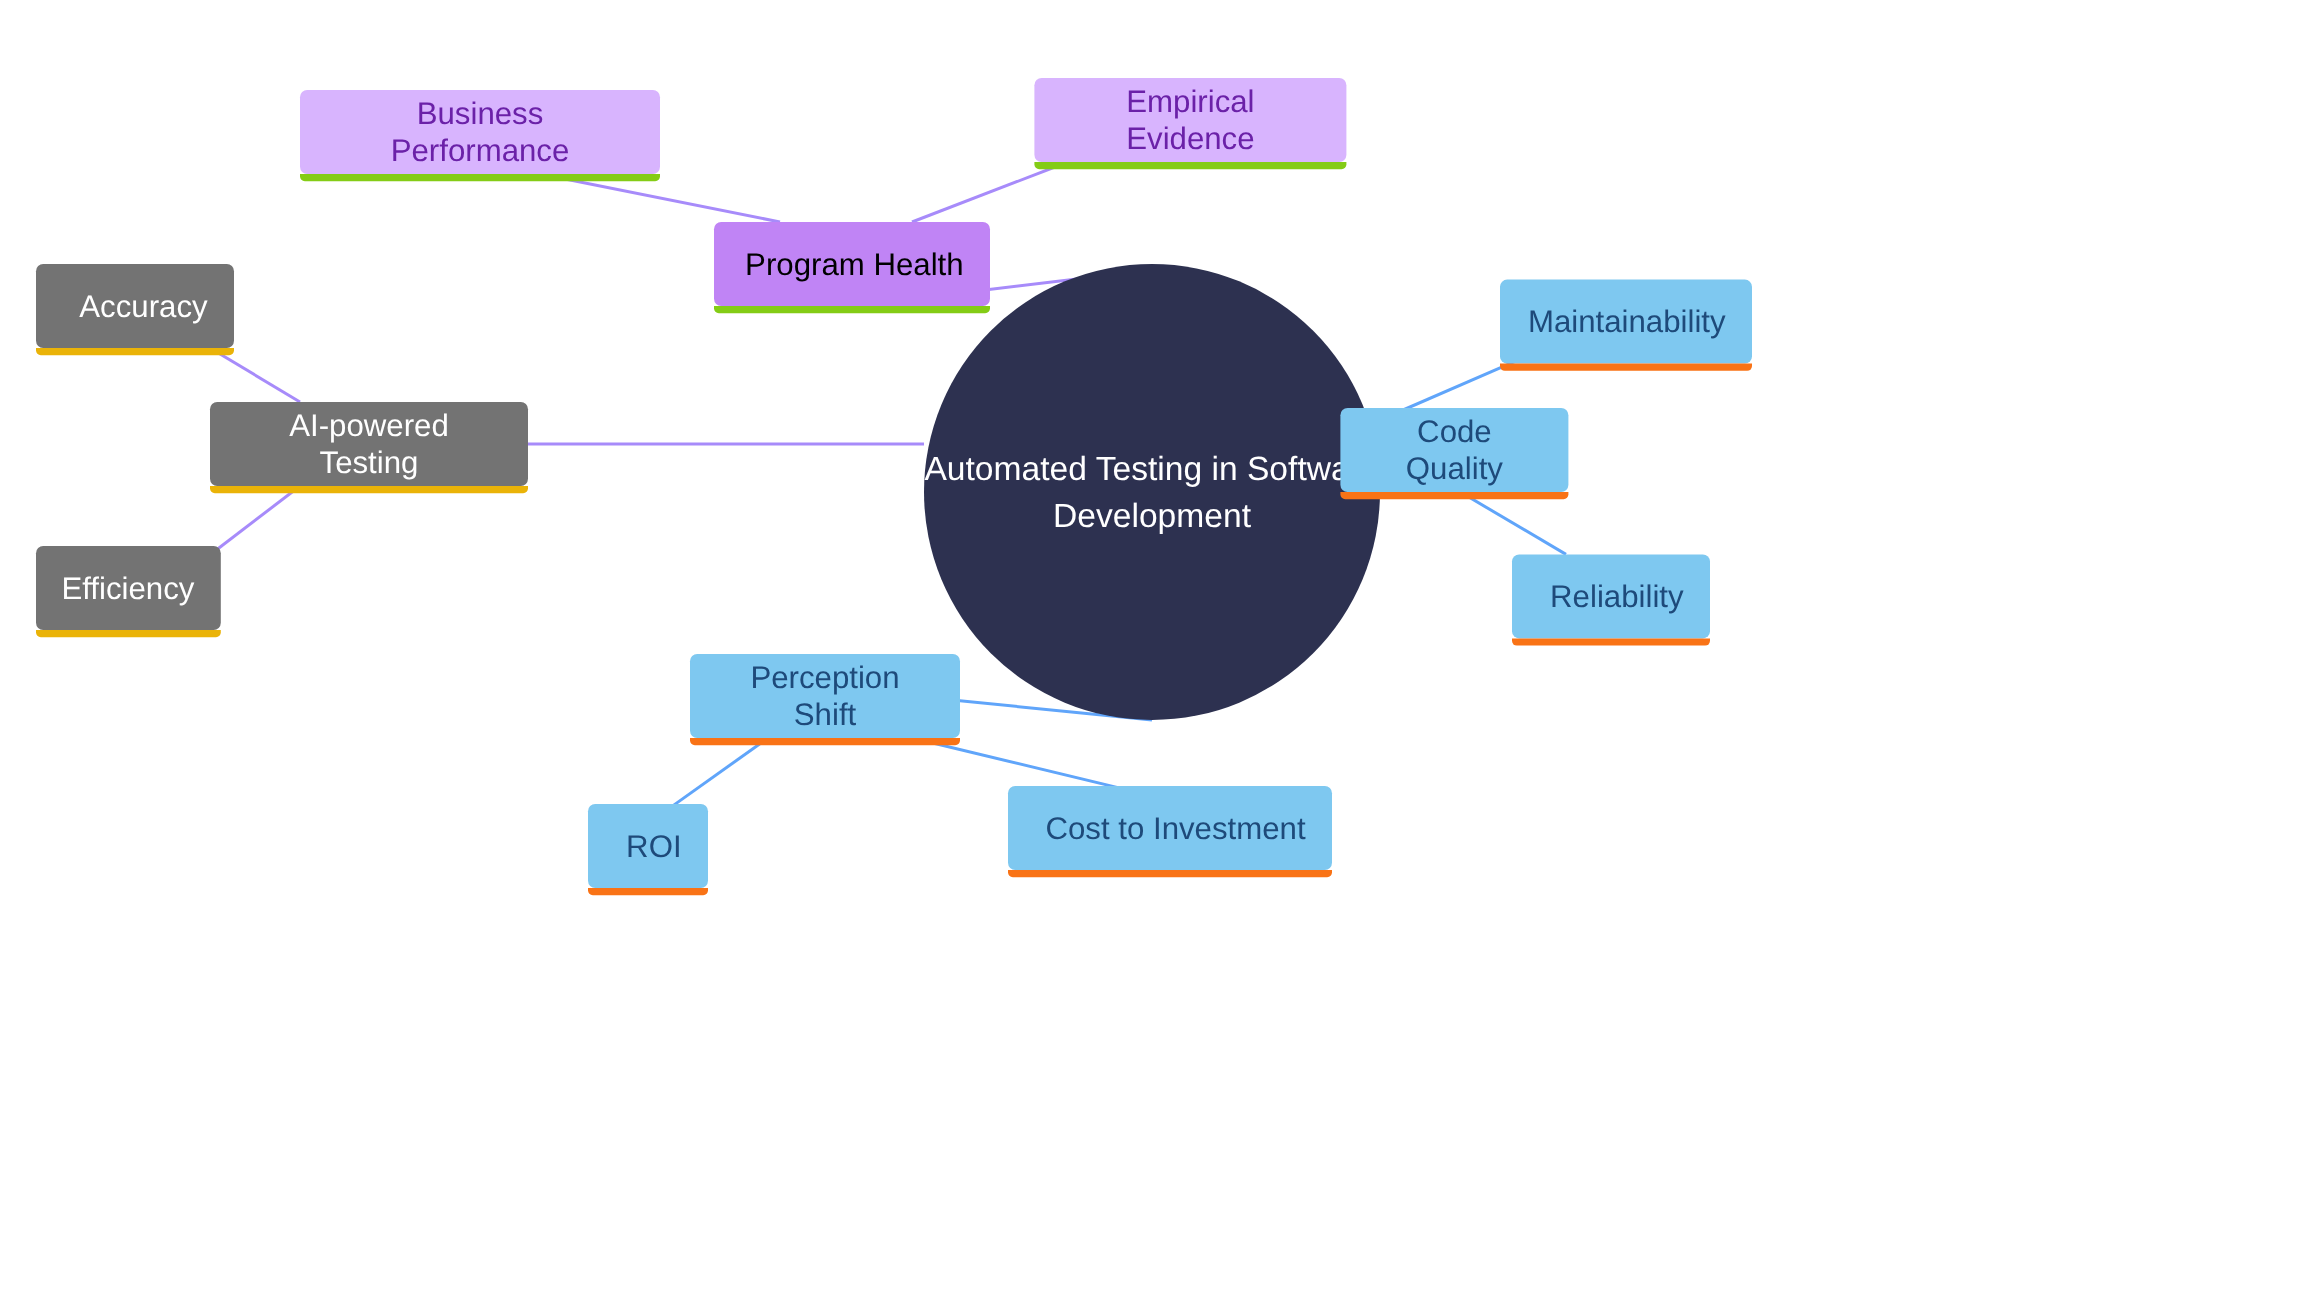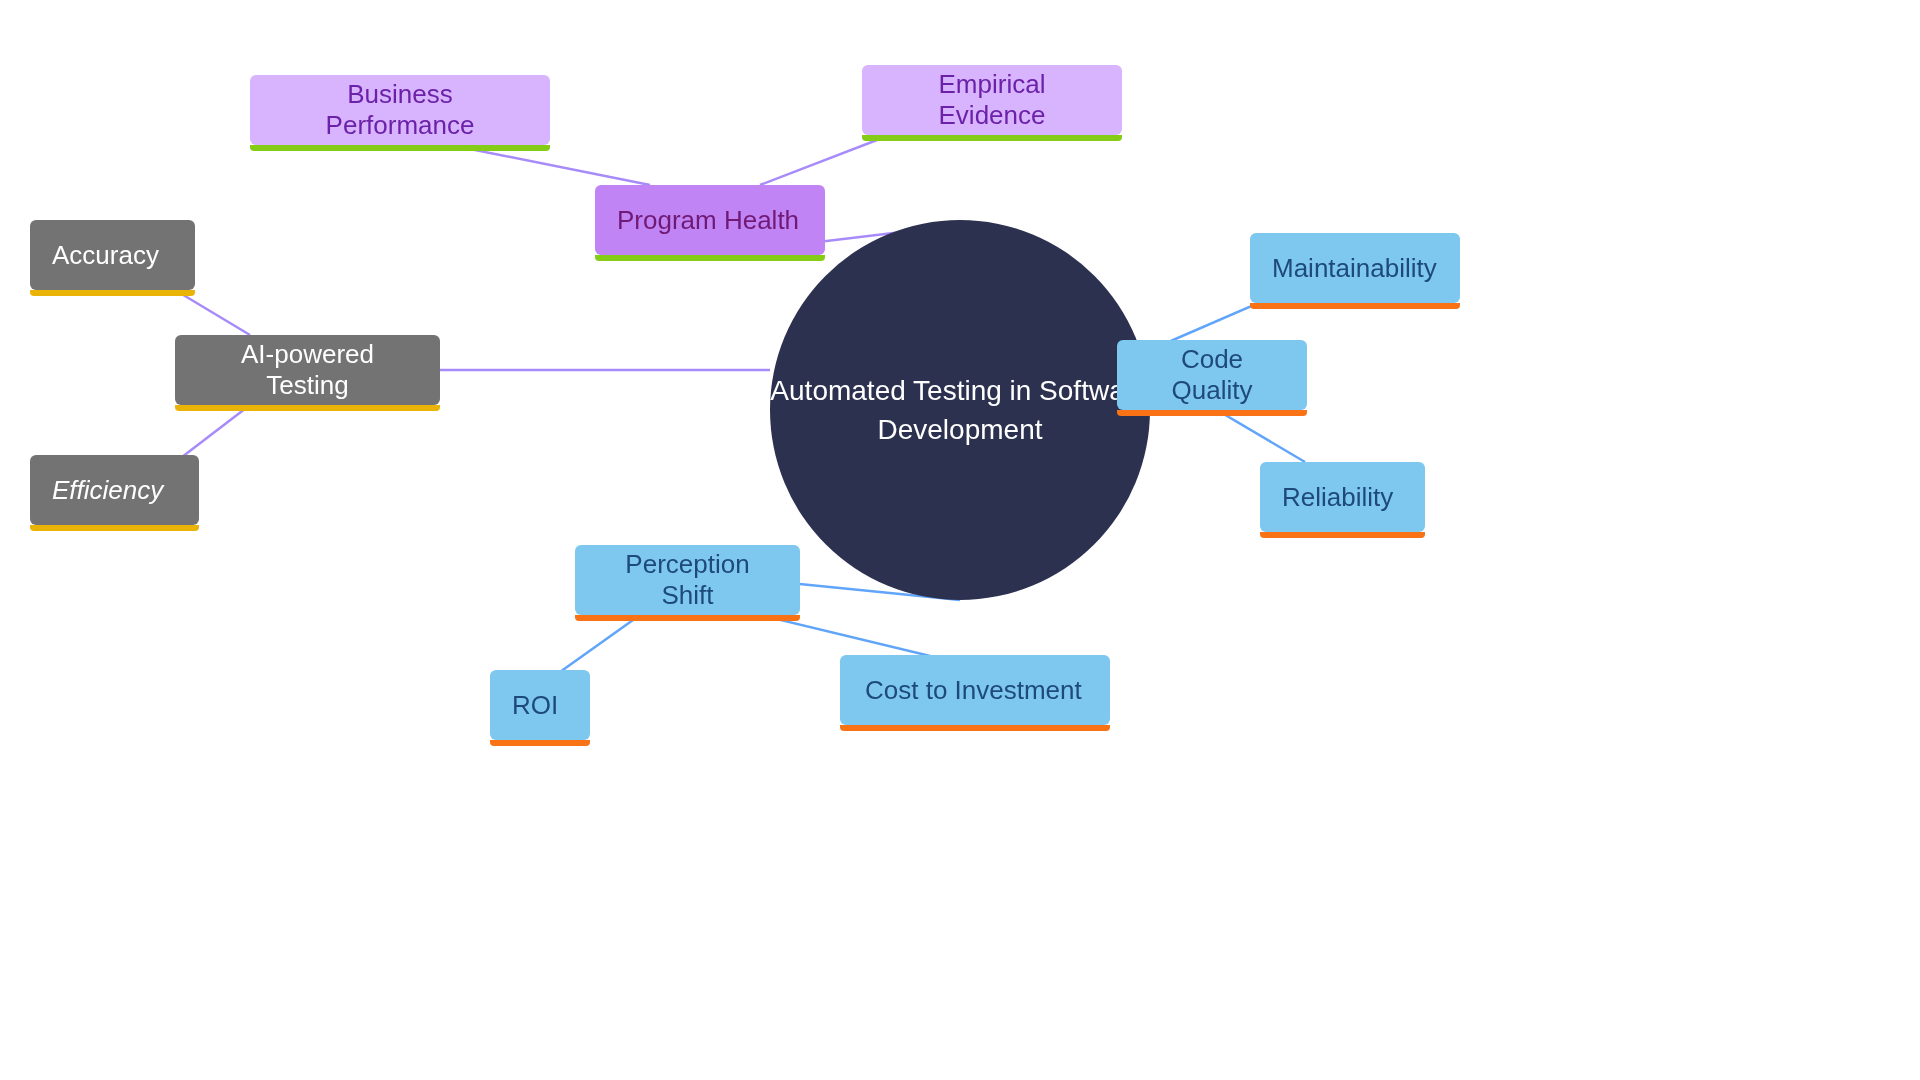--- a/index.html
+++ b/index.html
@@ -39,26 +39,26 @@
     }
     .node {
       position: absolute;
       border-radius: 6px;
       padding: 14px 22px;
       font-size: 26px;
       font-weight: 500;
       z-index: 10;
       display: flex;
       align-items: center;
-      justify-content: flex-start;
+      justify-content: flex-end;
       text-align: center;
     }
     .node-purple {
       background: #c084f5;
-      color: #701a75;
+      color: #000000;
     }
     .node-purple-light {
       background: #d8b4fe;
       color: #6b21a8;
     }
     .node-blue {
       background: #7ec8f0;
       color: #1e4a7a;
     }
     .node-indigo {
@@ -146,21 +146,21 @@
 <div class="node node-indigo" style="left:175px;top:335px;width:265px;height:70px;">
   <span>AI-powered Testing</span>
   <div class="bar-yellow"></div>
 </div>
 
 <div class="node node-indigo" style="left:30px;top:220px;width:165px;height:70px;">
   <span>Accuracy</span>
   <div class="bar-yellow"></div>
 </div>
 
-<div class="node node-indigo" style="left:30px;top:455px;width:169px;height:70px;font-style:italic;">
+<div class="node node-indigo" style="left:30px;top:455px;width:154px;height:70px;">
   <span>Efficiency</span>
   <div class="bar-yellow"></div>
 </div>
 
 <div class="node node-blue" style="left:1085px;top:340px;width:190px;height:70px;margin-left:32px;">
   <span>Code Quality</span>
   <div class="bar-orange"></div>
 </div>
 
 <div class="node node-blue" style="left:1250px;top:215px;width:210px;height:70px;margin-top:18px;">

